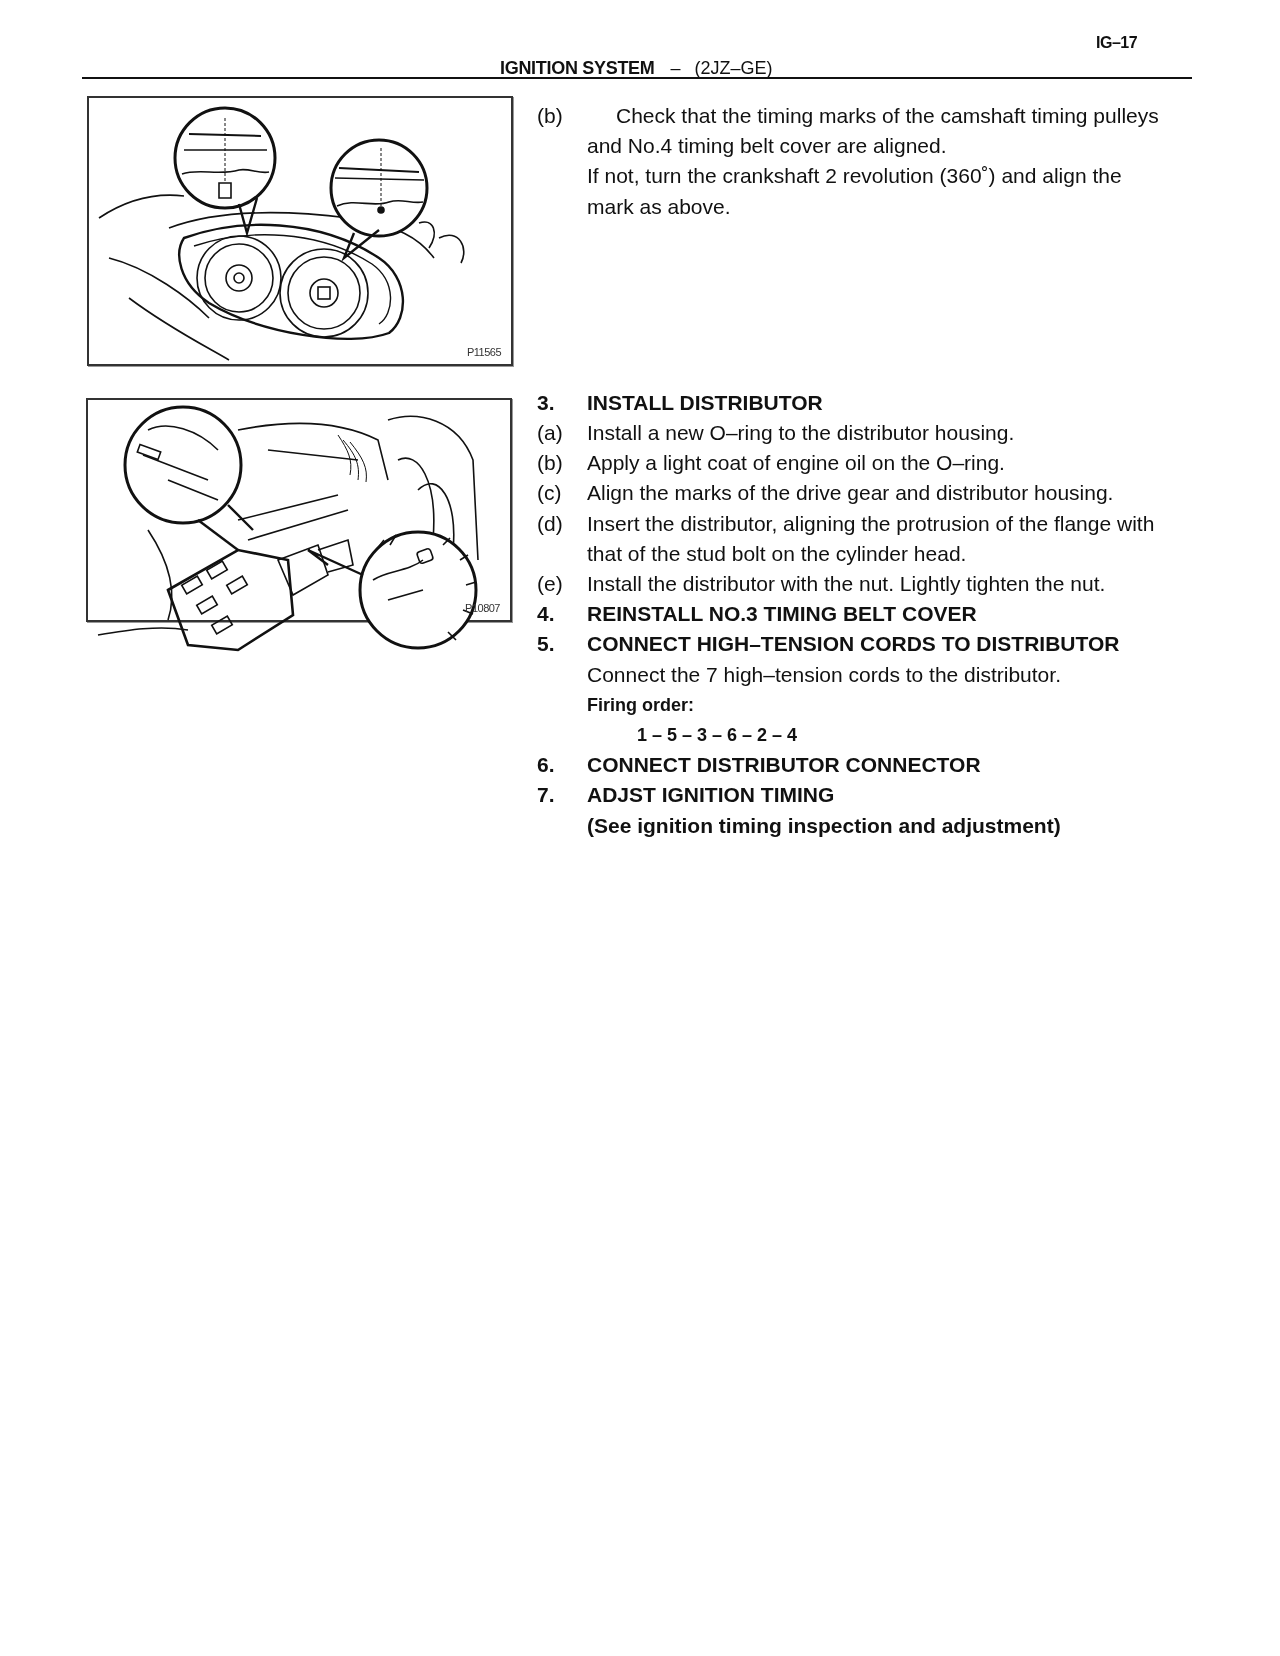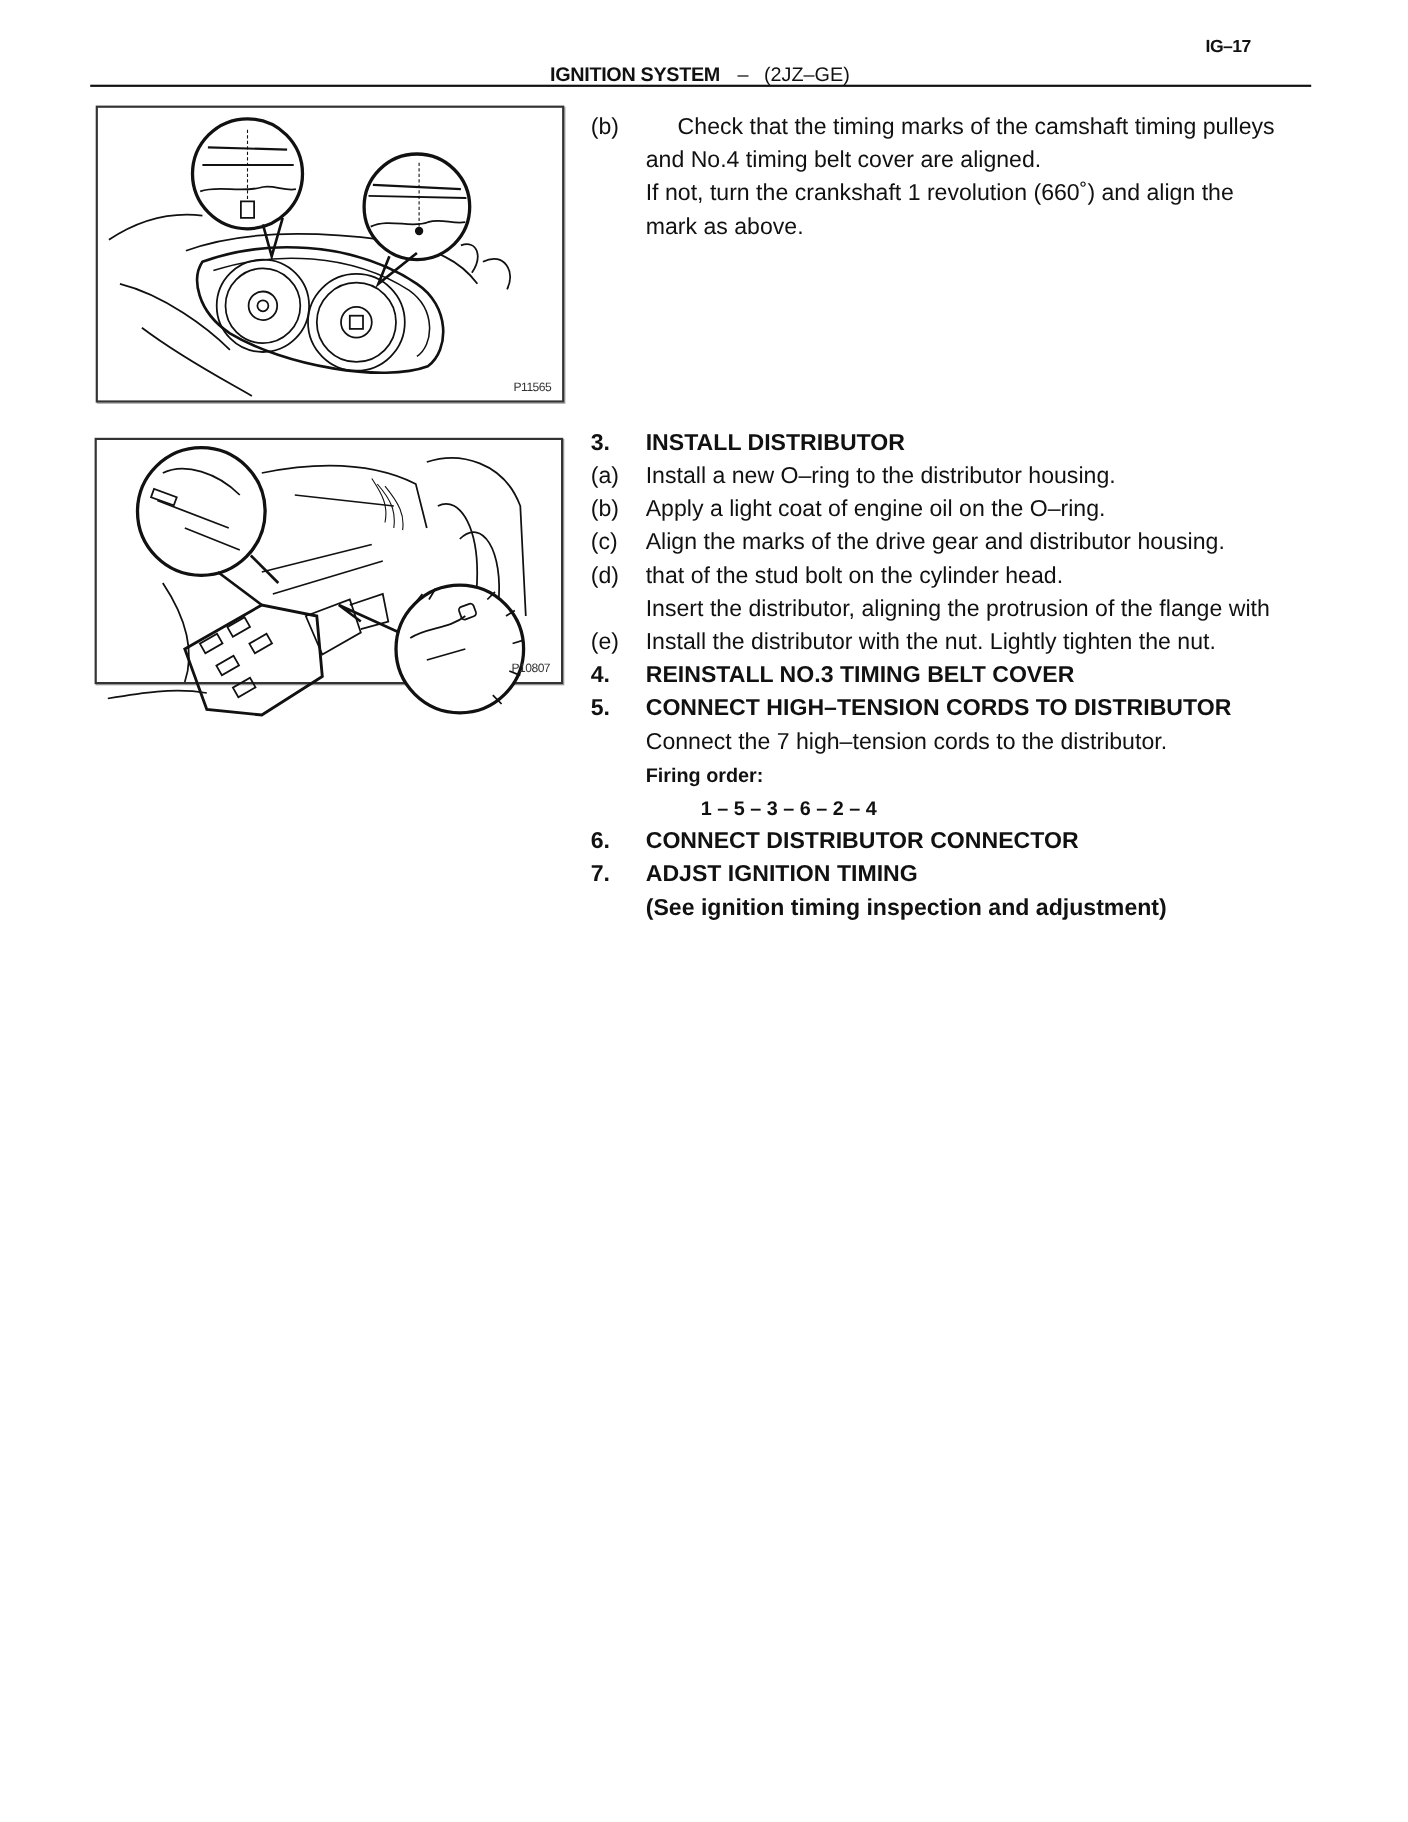--- a/index.html
+++ b/index.html
@@ -72,21 +72,21 @@
     <path d="M350 140 C370 130 380 150 372 165"></path>
   </svg>
   <div class="fig-id">P11565</div>
 </div>
 
 <div class="content">
   <div class="row">
     <span class="lbl">(b)</span>
     <div style="text-align:justify;margin-left:29px;">Check that the timing marks of the camshaft timing pulleys</div>
     <div>and No.4 timing belt cover are aligned.</div>
-    <div>If not, turn the crankshaft 1 revolution (660˚) and align the</div>
+    <div>If not, turn the crankshaft 2 revolution (360˚) and align the</div>
     <div>mark as above.</div>
   </div>
 
   <div style="height:166px;"></div>
 
   <div class="row bold">
     <span class="lbl">3.</span>
     <span>INSTALL DISTRIBUTOR</span>
   </div>
   <div class="row">
@@ -96,22 +96,22 @@
   <div class="row">
     <span class="lbl">(b)</span>
     <span>Apply a light coat of engine oil on the O–ring.</span>
   </div>
   <div class="row">
     <span class="lbl">(c)</span>
     <span>Align the marks of the drive gear and distributor housing.</span>
   </div>
   <div class="row">
     <span class="lbl">(d)</span>
+    <div>Insert the distributor, aligning the protrusion of the flange with</div>
     <div>that of the stud bolt on the cylinder head.</div>
-    <div>Insert the distributor, aligning the protrusion of the flange with</div>
   </div>
   <div class="row">
     <span class="lbl">(e)</span>
     <span>Install the distributor with the nut. Lightly tighten the nut.</span>
   </div>
 
   <div class="row bold">
     <span class="lbl">4.</span>
     <span>REINSTALL NO.3 TIMING BELT COVER</span>
   </div>

